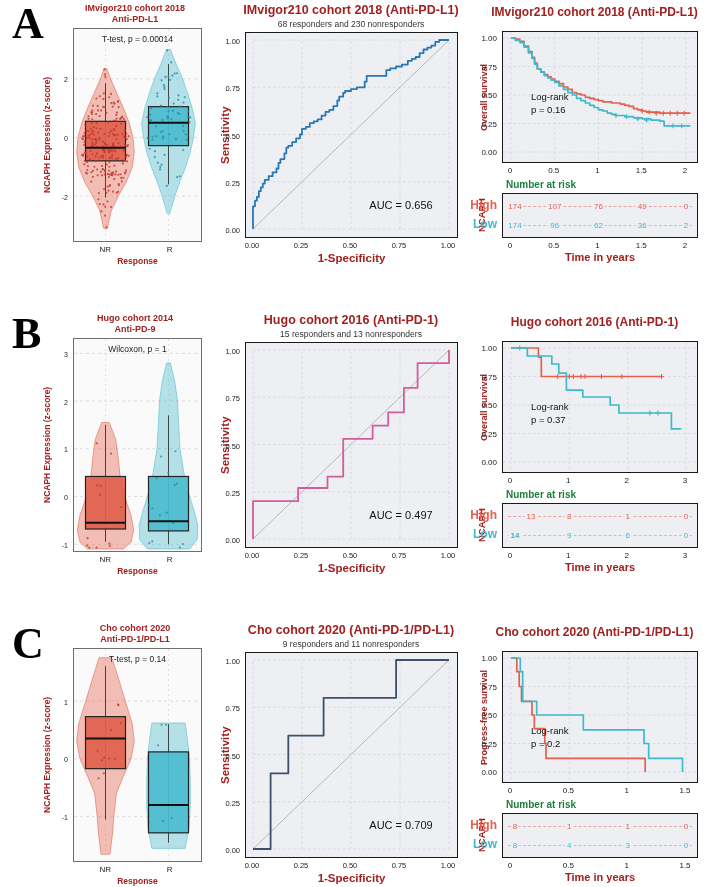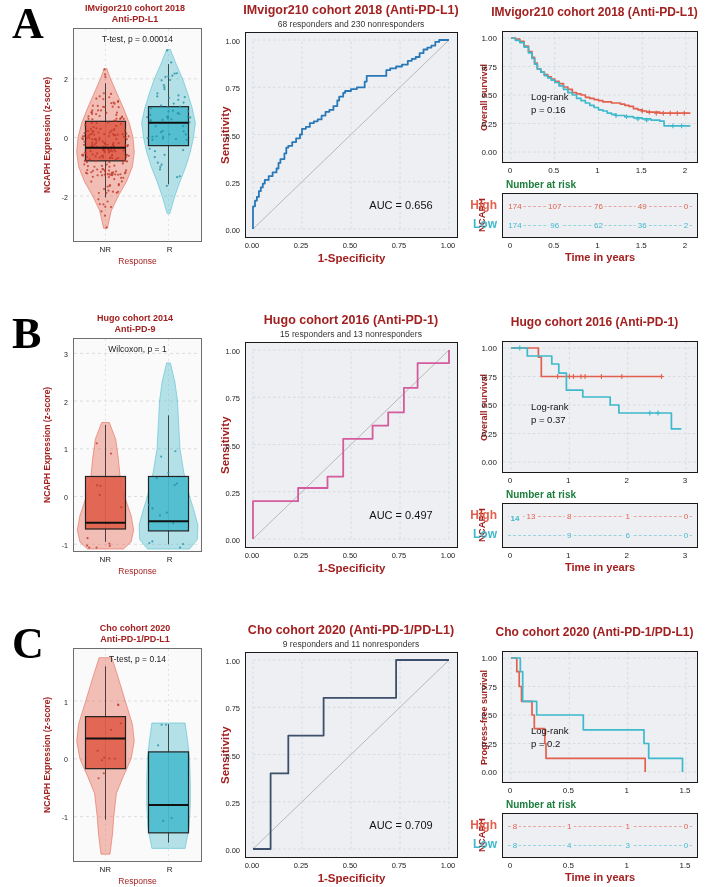--- a/index.html
+++ b/index.html
@@ -13,21 +13,21 @@
   .vtitle{position:absolute;left:55px;top:3px;width:160px;font-size:9px;font-weight:bold;
           line-height:10.5px;text-align:center;}
   .vplot{position:absolute;left:73px;top:28px;width:129px;height:214px;background:#fafafb;
          border:1.5px solid #6e6e6e;box-sizing:border-box;}
   .vstat{position:absolute;left:0;top:5px;width:100%;text-align:center;font-size:8.5px;color:#222;}
   .vylab{position:absolute;left:42px;top:28px;height:214px;width:12px;writing-mode:vertical-rl;
          transform:rotate(180deg);text-align:center;font-size:8.5px;font-weight:bold;}
   .vyticks{position:absolute;left:46px;top:28px;width:24px;height:214px;}
   .vxticks{position:absolute;left:73px;top:245px;width:129px;height:10px;text-align:center;}
   .vxlab{position:absolute;left:73px;top:256px;width:129px;text-align:center;
-         font-size:8.5px;font-weight:normal;}
+         font-size:8.5px;font-weight:bold;}
   
   .rtitle{position:absolute;left:233px;top:3px;width:236px;text-align:center;
           font-size:12.5px;font-weight:bold;}
   .rsub{position:absolute;left:233px;top:19px;width:236px;text-align:center;font-size:8.5px;color:#333;}
   .rplot{position:absolute;left:245px;top:32px;width:213px;height:206px;background:#EDEFF3;
          border:1.5px solid #1a1a1a;box-sizing:border-box;}
   .rylab{position:absolute;left:219px;top:32px;height:206px;width:13px;writing-mode:vertical-rl;
          transform:rotate(180deg);text-align:center;font-size:11.5px;font-weight:bold;}
   .ryticks{position:absolute;left:220px;top:32px;width:22px;height:206px;}
   .rxticks{position:absolute;left:245px;top:241px;width:213px;height:9px;}
@@ -679,21 +679,21 @@
       <div class="kgene darkred">NCAPH</div>
       <span class="krlab" style="left:465px;top:198px;color:#E2604D">High</span>
       <span class="krlab" style="left:465px;top:217px;color:#3FB9CC">Low</span>
       <div class="krisk" id="risk-1">
           <div class="riskline" style="top: 12px; border-color: rgb(226, 96, 77);"></div>
           <span class="risknum" style="left: 12px; top: 12px; color: rgb(226, 96, 77); margin-left: 16px;">13</span>
           <span class="risknum" style="left: 66.3333px; top: 12px; color: rgb(226, 96, 77);">8</span>
           <span class="risknum" style="left: 124.667px; top: 12px; color: rgb(226, 96, 77);">1</span>
           <span class="risknum" style="left: 183px; top: 12px; color: rgb(226, 96, 77);">0</span>
           <div class="riskline" style="top: 31px; border-color: rgb(63, 185, 204);"></div>
-          <span class="risknum" style="left: 12px; top: 14px; color: rgb(63, 185, 204); font-weight: bold;">14</span>
+          <span class="risknum" style="left: 12px; top: 31px; color: rgb(63, 185, 204); font-weight: bold;">14</span>
           <span class="risknum" style="left: 66.3333px; top: 31px; color: rgb(63, 185, 204);">9</span>
           <span class="risknum" style="left: 124.667px; top: 31px; color: rgb(63, 185, 204);">6</span>
           <span class="risknum" style="left: 183px; top: 31px; color: rgb(63, 185, 204);">0</span>
         </div>
       <div class="kriskxticks" id="riskxt-1">
           <span class="tick vt" style="left: 8px; top: 0px; position: absolute; font-size: 8px;">0</span>
           <span class="tick vt" style="left: 66.3333px; top: 0px; position: absolute; font-size: 8px;">1</span>
           <span class="tick vt" style="left: 124.667px; top: 0px; position: absolute; font-size: 8px;">2</span>
           <span class="tick vt" style="left: 183px; top: 0px; position: absolute; font-size: 8px;">3</span>
         </div>

